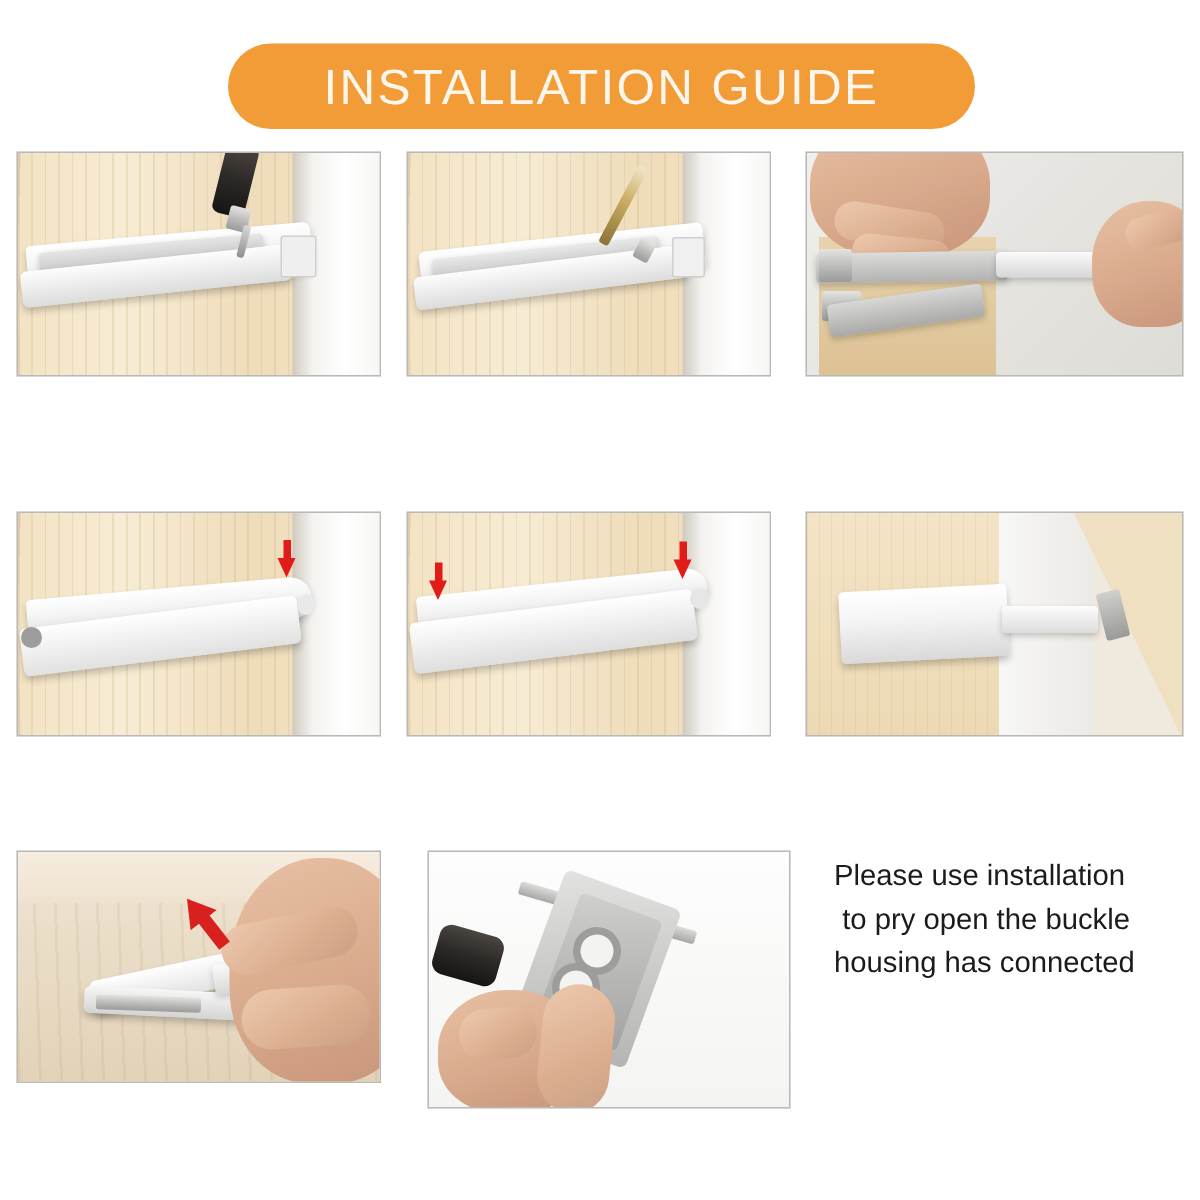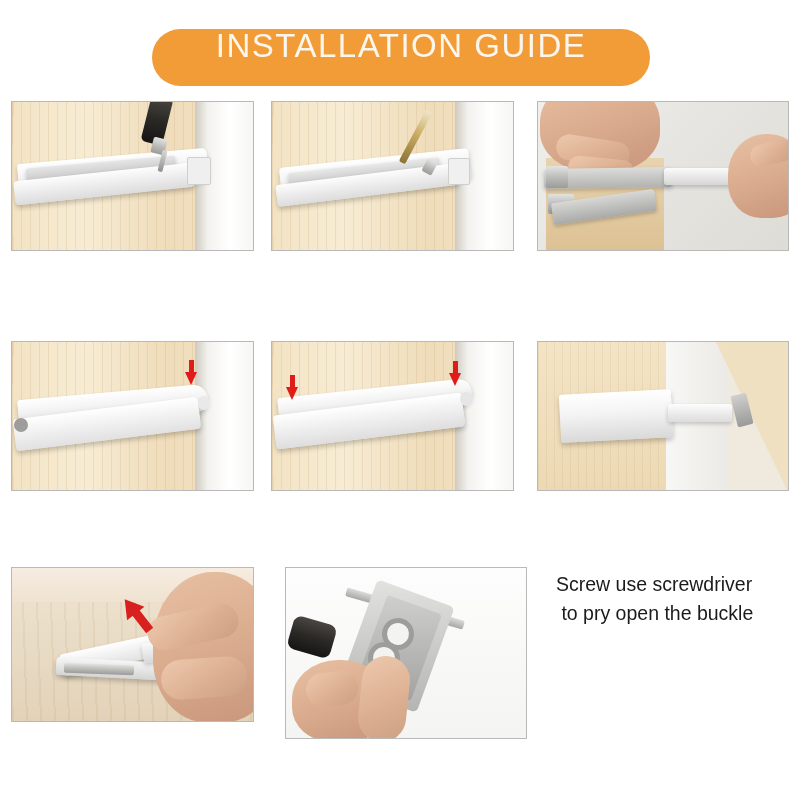--- a/index.html
+++ b/index.html
@@ -24,21 +24,21 @@
   }
   .banner {
     position: absolute;
     left: 152px;
     top: 29px;
     width: 498px;
     height: 57px;
     background: #f29c38;
     border-radius: 29px;
     display: flex;
-    align-items: flex-start;
+    align-items: center;
     justify-content: center;
     box-sizing: border-box;
   }
   .banner-title {
     color: #fdf6ec;
     font-size: 33px;
     letter-spacing: 1.5px;
     font-weight: 400;
     white-space: nowrap;
     line-height: 1;
@@ -396,15 +396,16 @@
                   background:#e9e9e7; border:5px solid #8f8f8d; transform:rotate(20deg);"></div>
       <div class="hand" style="left:6px; top:92px; width:96px; height:82px;"></div>
       <div class="finger" style="left:74px; top:88px; width:48px; height:86px; transform:rotate(6deg);"></div>
       <div class="finger" style="left:20px; top:104px; width:52px; height:34px; transform:rotate(-6deg);"></div>
     </div>
   </div>
 
 </div>
 
 <div class="note">
-  <span class="line">Screw use screwdriver</span>
+  <span class="line">Please use installation</span>
   <span class="line"> to pry open the buckle</span>
+  <span class="line">housing has connected</span>
 </div>
 
 </body></html>

